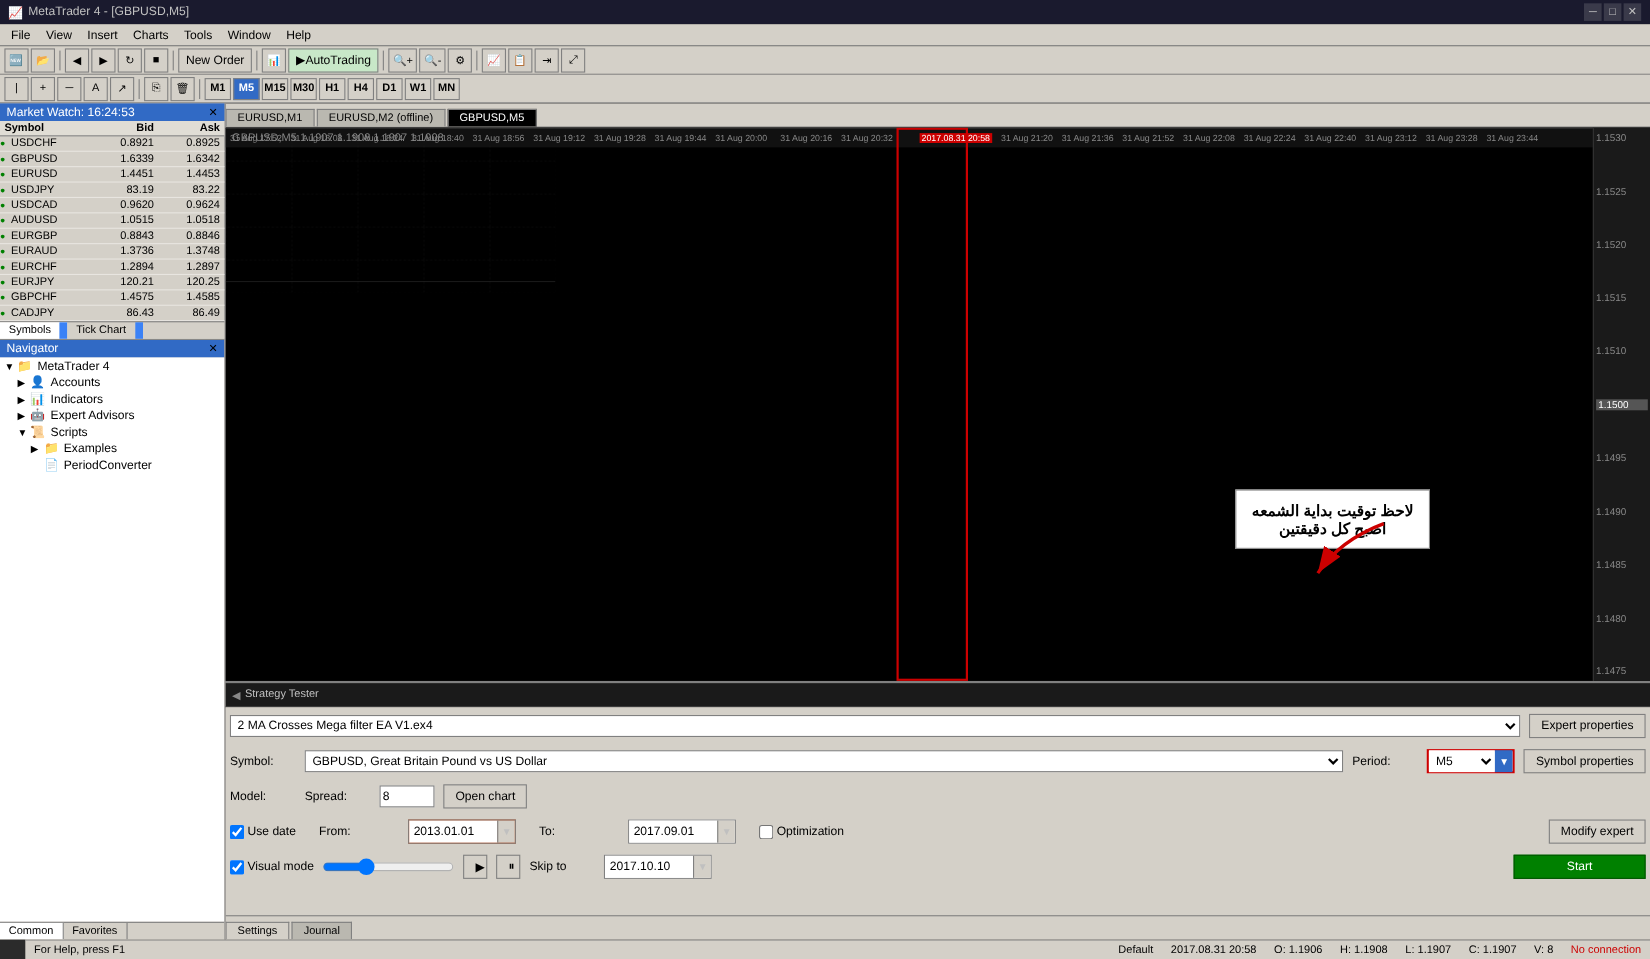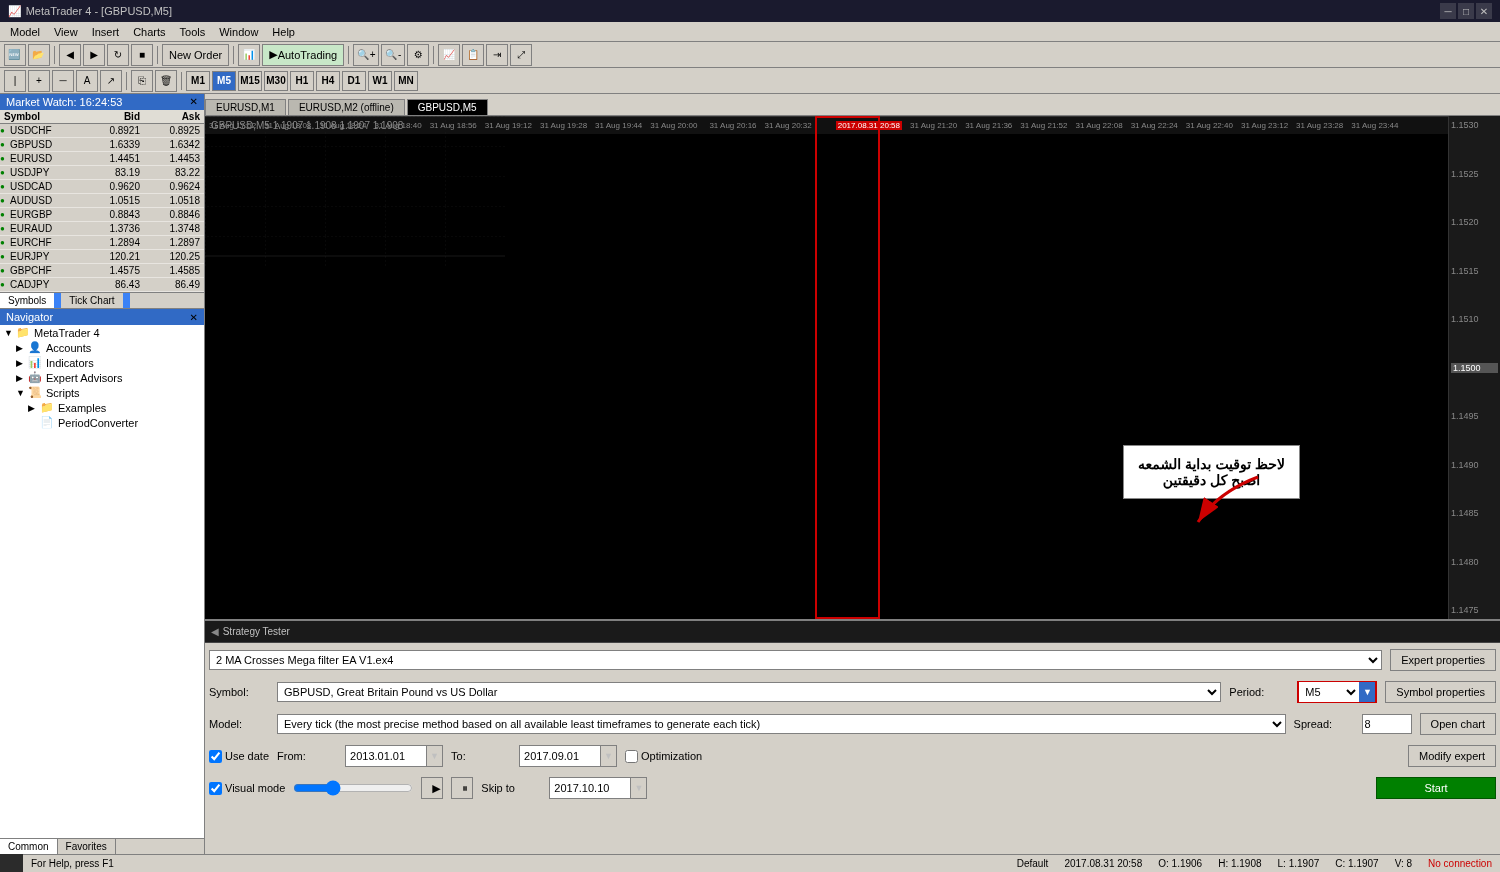--- a/index.html
+++ b/index.html
@@ -126,21 +126,21 @@
     <span>MetaTrader 4 - [GBPUSD,M5]</span>
   </div>
   <div class="controls">
     <span>─</span>
     <span>□</span>
     <span class="close">✕</span>
   </div>
 </div>
 
 <div id="menu-bar">
-  <span>Model</span>
+  <span>File</span>
   <span>View</span>
   <span>Insert</span>
   <span>Charts</span>
   <span>Tools</span>
   <span>Window</span>
   <span>Help</span>
 </div>
 
 <div class="toolbar-row">
   <button class="toolbar-btn">🆕</button>
@@ -610,29 +610,26 @@
             <select class="st-select" style="border:none; width:60px; height:20px;">
               <option>M5</option>
             </select>
             <span style="background:#316ac5; color:#fff; width:16px; height:20px; display:flex; align-items:center; justify-content:center; cursor:pointer; font-size:9px;">▼</span>
           </div>
           <button class="st-btn">Symbol properties</button>
         </div>
 
         <div id="st-row3" style="display:flex; align-items:center; gap:8px; margin-bottom:6px;">
           <label class="st-label">Model:</label>
-          <select class="st-select" style="flex:1;">
-            <option>Every tick (the most precise method based on all available least timeframes to generate each tick)</option>
-          </select>
           <label class="st-label">Spread:</label>
           <input class="st-input ps-input" value="8" style="width: 50px;">
           <button class="st-btn">Open chart</button>
         </div>
 
-        <div id="st-row4" style="display:flex; align-items:center; gap:8px; margin-bottom:6px;">
+        <div id="st-row4" style="display:flex; align-items:center; gap:21px; margin-bottom:6px;">
           <label class="checkbox-label">
             <input type="checkbox" checked="" style="">
             <span>Use date</span>
           </label>
           <label class="st-label">From:</label>
           <div style="display:flex; align-items:center; border:1px solid #808080; background:#c2410c; height:22px;">
             <input class="st-input" value="2013.01.01" style="border: none; width: 80px; height: 20px;">
             <span style="background:#d4d0c8; border-left:1px solid #808080; width:16px; height:20px; display:flex; align-items:center; justify-content:center; cursor:pointer; font-size:9px;">▼</span>
           </div>
           <label class="st-label">To:</label>
@@ -659,20 +656,24 @@
           <button class="st-btn" style="width:22px;">⏸</button>
           <label class="st-label">Skip to</label>
           <div style="display:flex; align-items:center; border:1px solid #808080; background:#fff; height:22px;">
             <input class="st-input" value="2017.10.10" style="border: none; width: 80px; height: 20px;">
             <span style="background:#d4d0c8; border-left:1px solid #808080; width:16px; height:20px; display:flex; align-items:center; justify-content:center; cursor:pointer; font-size:9px;">▼</span>
           </div>
           <button class="st-btn st-btn-green" style="margin-left:auto; width:120px; background:#008000; color:#fff; border:1px solid #005500;">Start</button>
         </div>
       </div>
 
+      <div id="st-tabs">
+        <span class="active">Settings</span>
+        <span>Journal</span>
+      </div>
     </div>
   </div>
 </div>
 
 <div id="status-bar">
   <span>For Help, press F1</span>
   <div class="right">
     <span>Default</span>
     <span>2017.08.31 20:58</span>
     <span>O: 1.1906</span>

